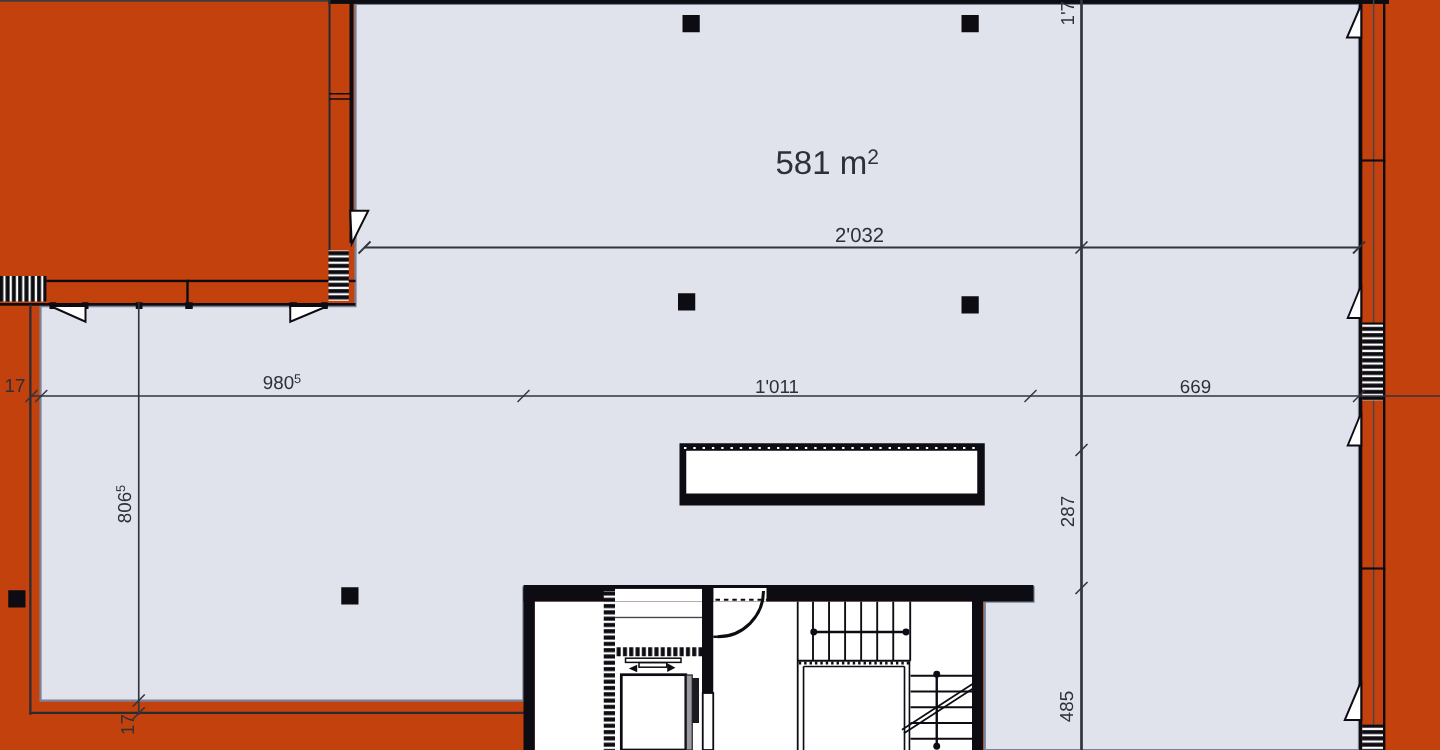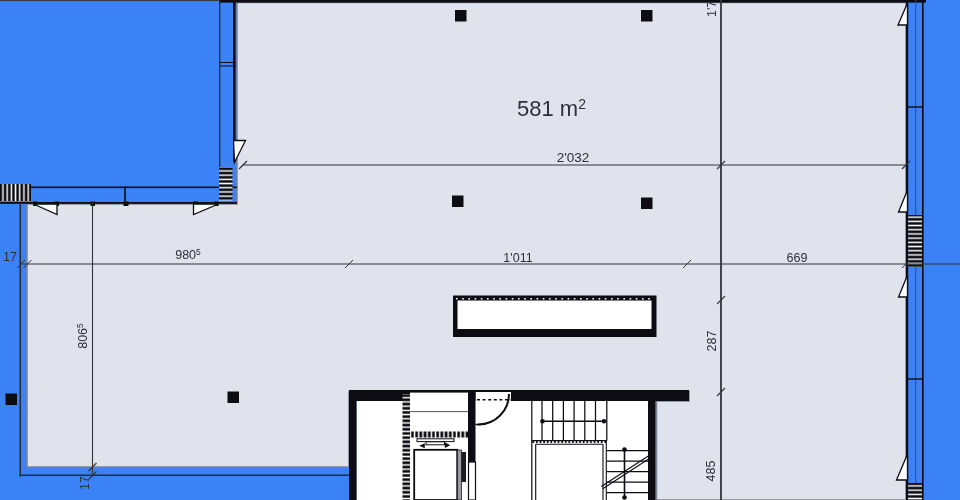--- a/index.html
+++ b/index.html
@@ -1,16 +1,16 @@
 <!DOCTYPE html>
 <html><head>
 <meta charset="utf-8">
 <style>
 html,body{margin:0;padding:0;background:#ffffff;}
-#plan{width:960px;height:500px;position:relative;overflow:hidden;background:#3b82f6;}
+#plan{width:960px;height:500px;position:relative;overflow:hidden;background:#c2410c;}
 svg{display:block;}
 text{font-family:"Liberation Sans", sans-serif;fill:#2e3039;}
 </style>
 </head>
 <body>
 <div id="plan">
 <svg width="960" height="500" viewBox="0 0 960 500">
 <defs>
 <pattern id="pv" width="4.2" height="4.2" patternUnits="userSpaceOnUse">
 <rect width="4.2" height="4.2" fill="#0c0c12"></rect>

